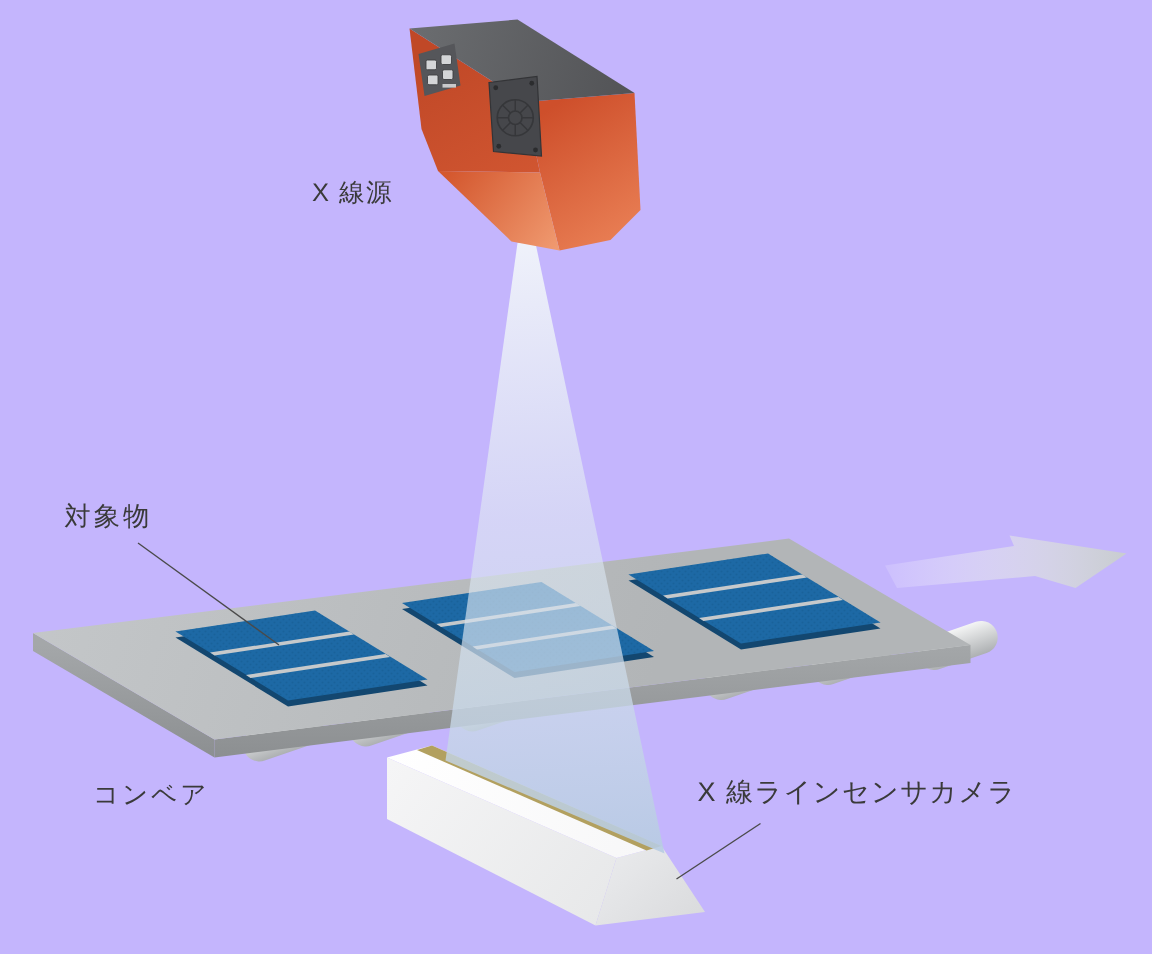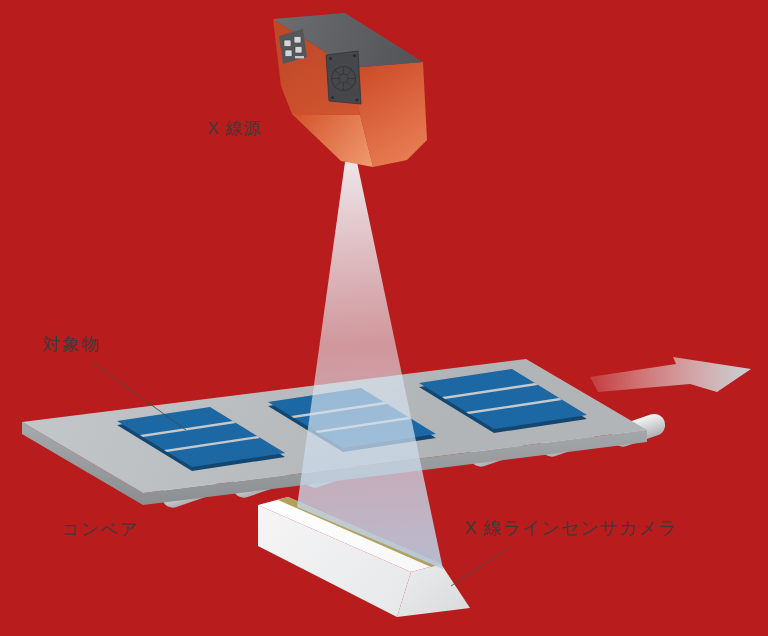--- a/index.html
+++ b/index.html
@@ -1,16 +1,16 @@
 <!DOCTYPE html>
 <html><head>
 <meta charset="utf-8">
 <style>
   html,body{margin:0;padding:0;background:#ffffff;}
-  .canvas{position:relative;width:768px;height:636px;background:#b91c1c;overflow:hidden;
+  .canvas{position:relative;width:768px;height:636px;background:#c4b5fd;overflow:hidden;
           font-family:"Liberation Sans",sans-serif;}
   svg{display:block;}
   text{font-family:"Liberation Sans","DejaVu Sans",sans-serif;}
 </style>
 </head>
 <body>
 
 <div class="canvas">
 <svg width="768" height="636" viewBox="0 0 768 636">
   <defs>

